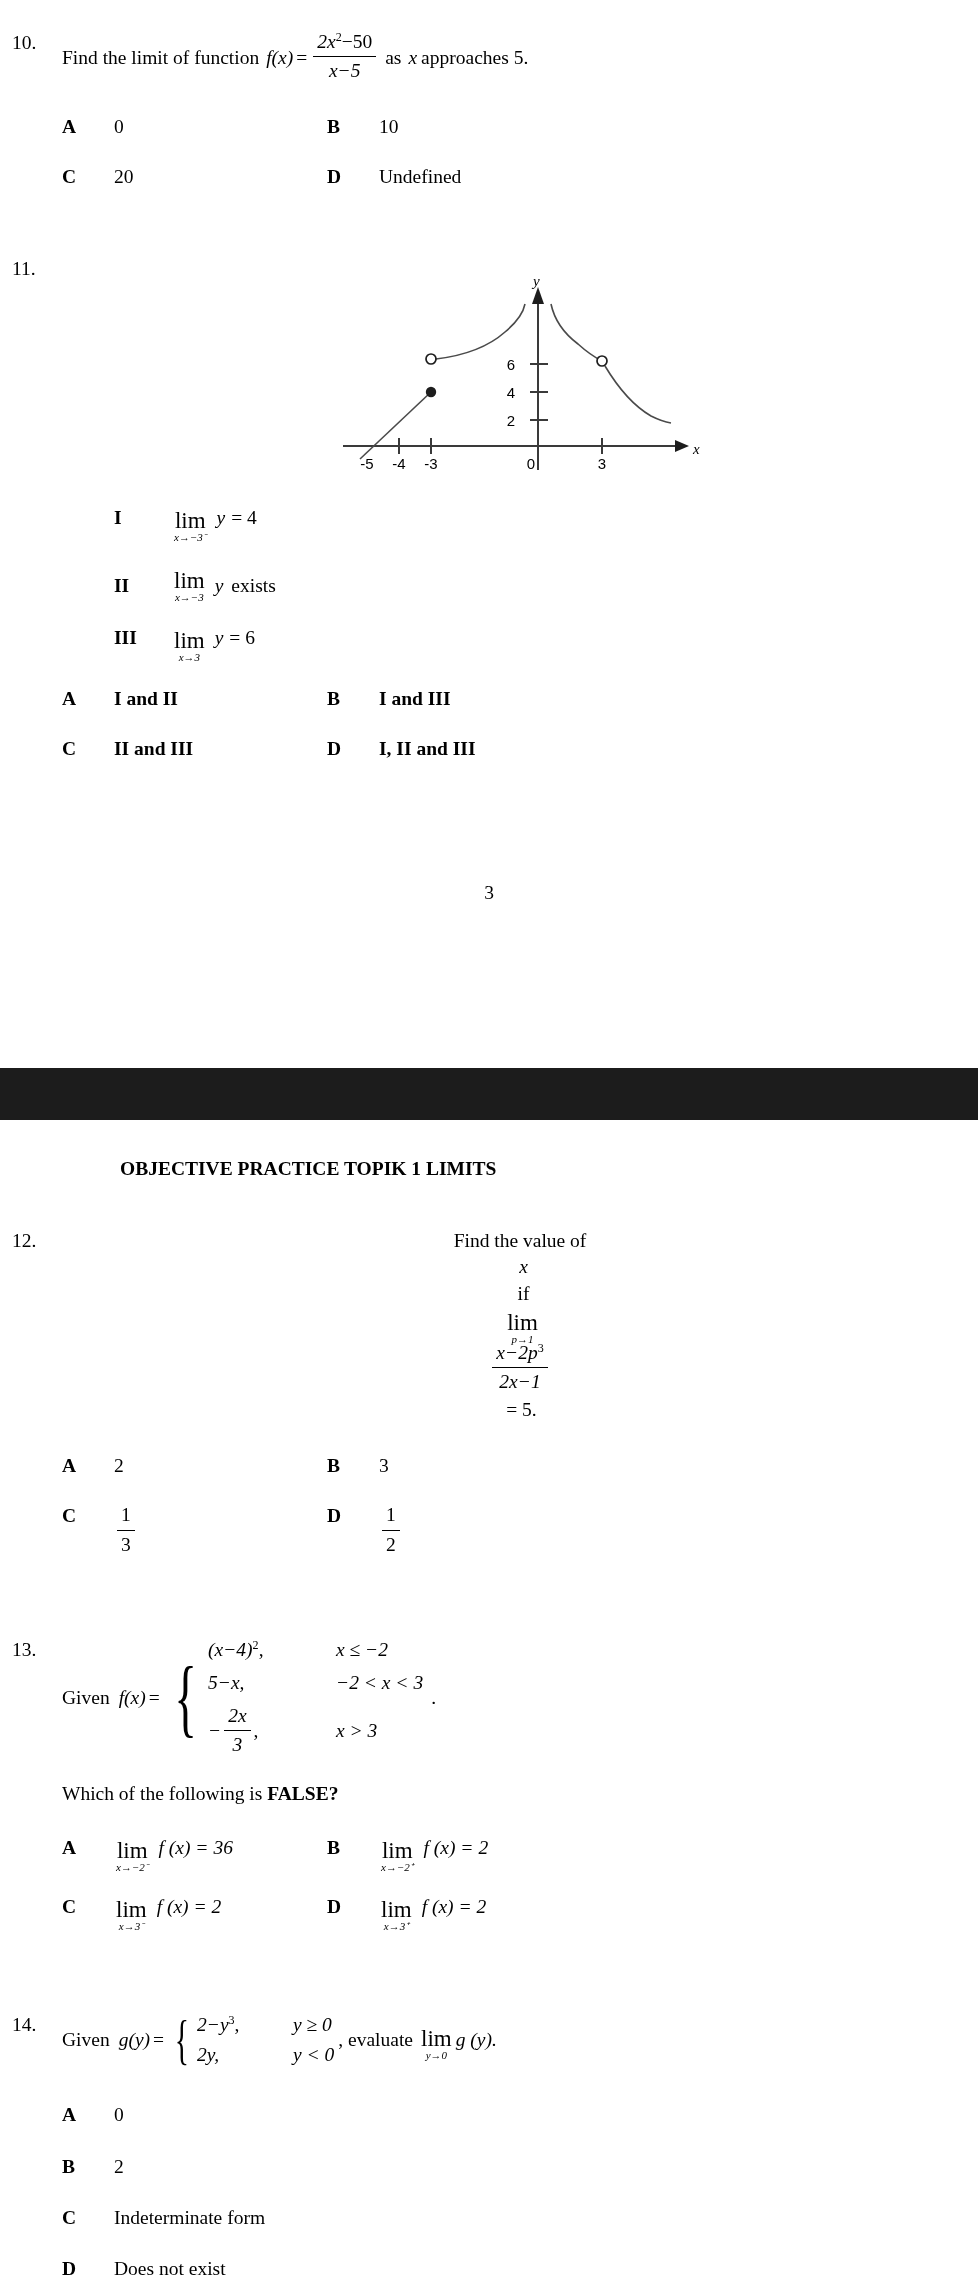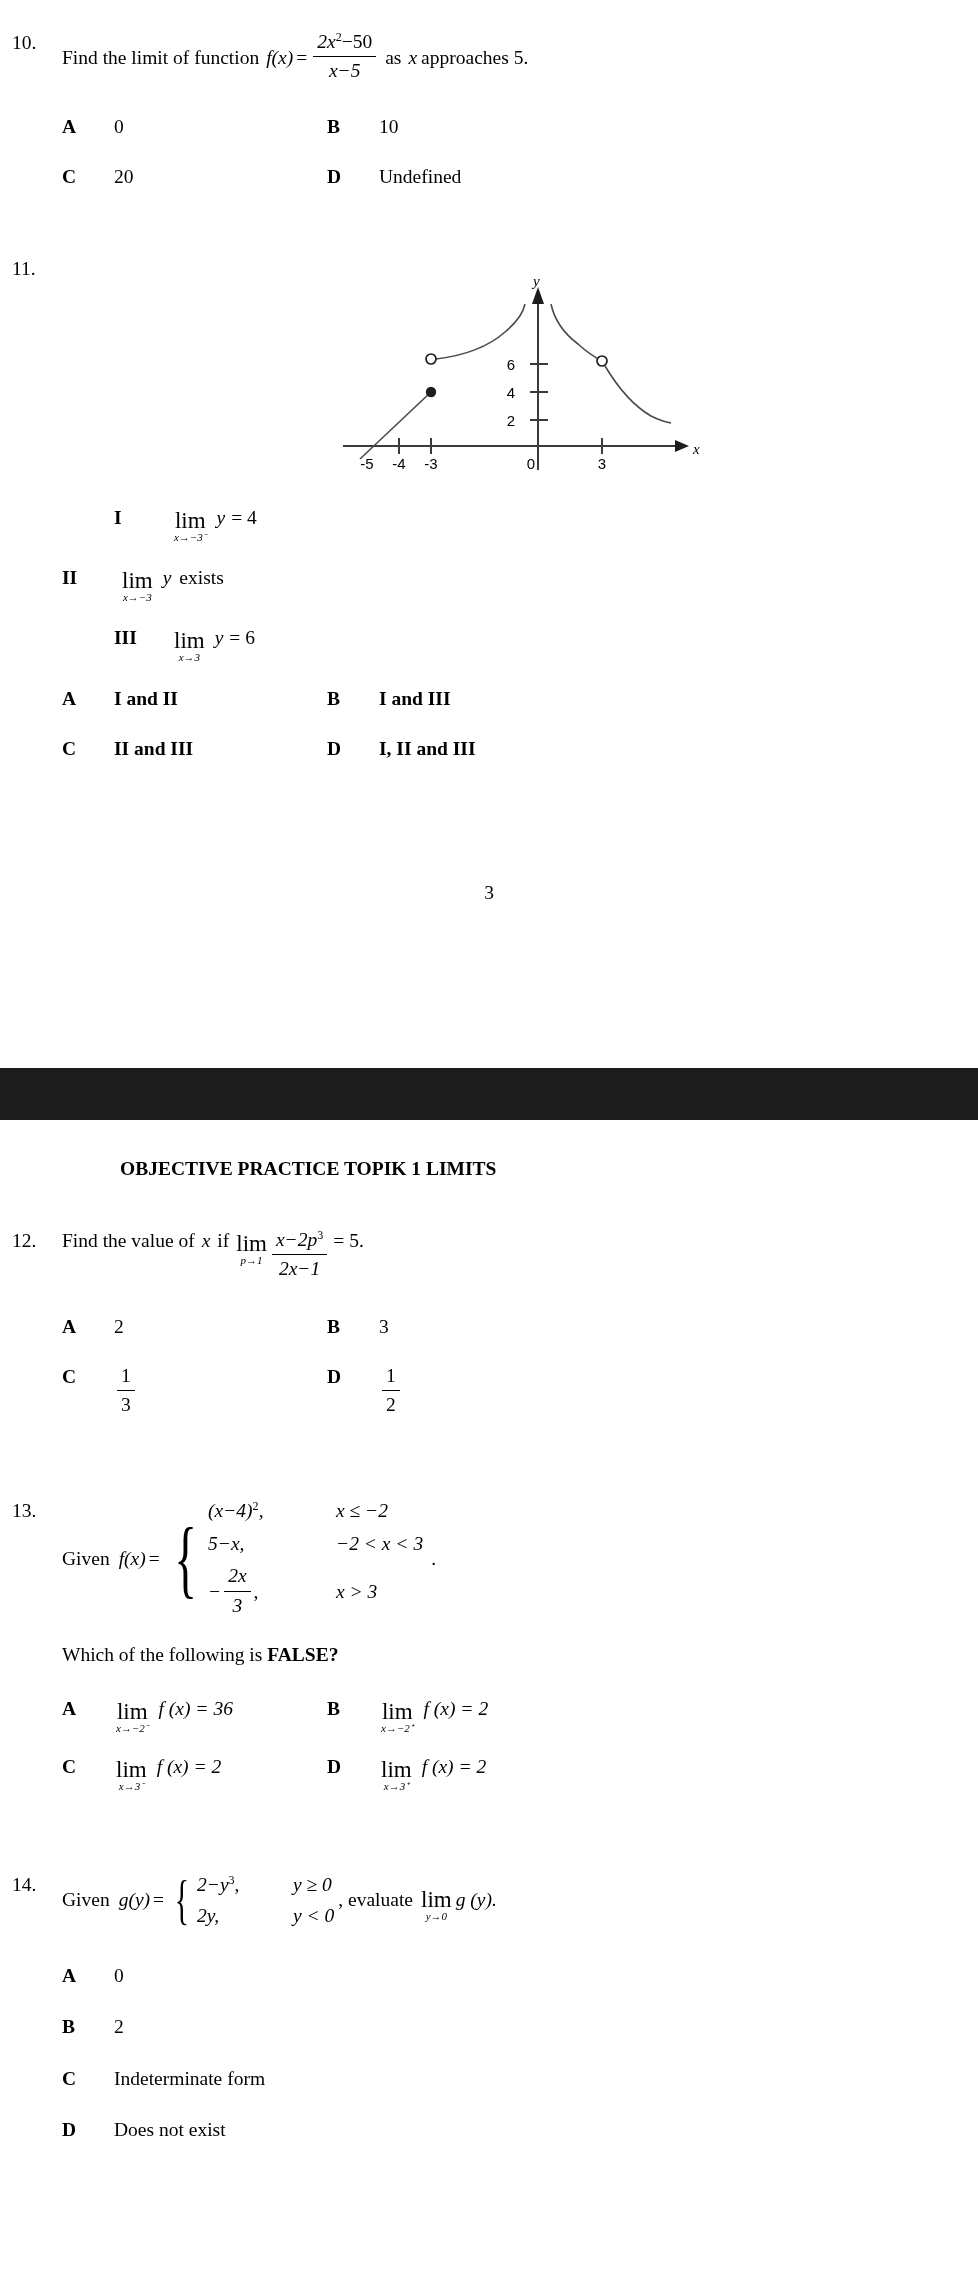--- a/index.html
+++ b/index.html
@@ -249,21 +249,21 @@
         <div style="display:flex;align-items:flex-start;margin-left:52px;margin-bottom:26px;">
           <b style="width:58px;flex:0 0 58px;font-size:19.5px">I</b>
           <span class="limbox">
             <span class="lim-main">lim</span>
             <span class="lim-sub math">x→−3⁻</span>
           </span>
           <span class="math" style="margin-left:8px;font-size:19.5px">y</span>
           <span style="margin-left:6px;font-size:19.5px">= 4</span>
         </div>
 
-        <div style="display:flex;align-items:flex-start;margin-bottom:26px;">
+        <div style="display:flex;align-items:flex-end;margin-left:52px;margin-bottom:26px;">
           <b style="width:58px;flex:0 0 58px;font-size:19.5px">II</b>
           <span class="limbox">
             <span class="lim-main">lim</span>
             <span class="lim-sub math">x→−3</span>
           </span>
           <span class="math" style="margin-left:8px;font-size:19.5px">y</span>
           <span style="margin-left:8px;font-size:19.5px">exists</span>
         </div>
 
         <div style="display:flex;align-items:flex-start;margin-left:52px;margin-bottom:26px;">
@@ -310,21 +310,21 @@
 <div class="page page-2">
 
   <div style="height:38px"></div>
   <div class="hdr">OBJECTIVE PRACTICE TOPIK 1 LIMITS</div>
 
   <div style="height:48px"></div>
 
   <div class="q">
     <div class="q-num">12.</div>
     <div class="q-body">
-      <div style="display:flex;align-items:flex-start;">
+      <div style="display:flex;align-items:center;flex-direction:column;">
         <span>Find the value of</span>
         <span class="math" style="margin-left:7px">x</span>
         <span style="margin-left:7px">if</span>
         <span class="limbox" style="margin-left:7px">
           <span class="lim-main">lim</span>
           <span class="lim-sub math">p→1</span>
         </span>
         <span class="frac">
           <span class="num math"><span>x−2p</span><sup class="exp upr">3</sup></span>
           <span class="den math">2x−1</span>

